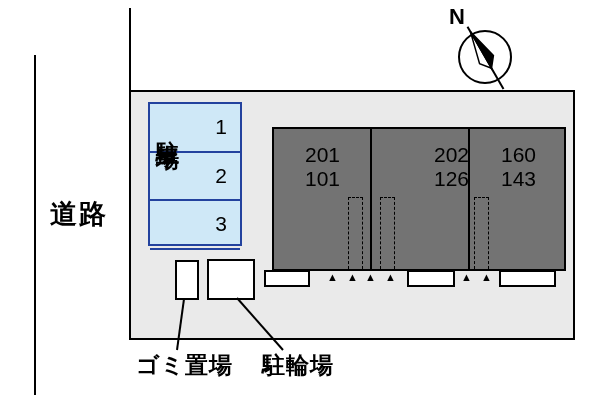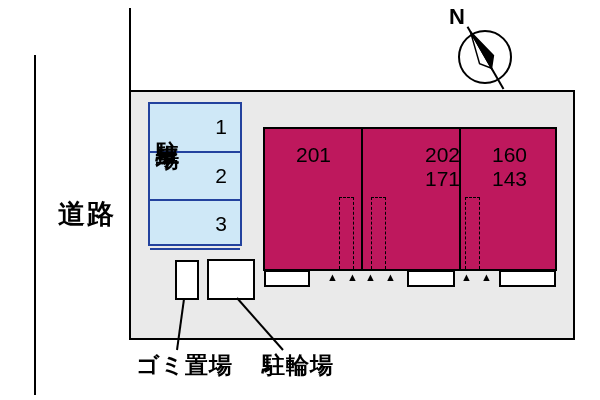--- a/index.html
+++ b/index.html
@@ -5,34 +5,34 @@
   html,body{margin:0;padding:0;}
   body{
     width:600px;height:400px;background:#ffffff;
     font-family:"Liberation Sans","DejaVu Sans",sans-serif;
     color:#000;position:relative;overflow:hidden;
   }
   .abs{position:absolute;box-sizing:border-box;}
 
   
   .road-line{left:34px;top:55px;width:2px;height:340px;background:#000;}
-  .road-label{left:58px;top:196px;font-size:27px;font-weight:bold;letter-spacing:2px;text-align:center;}
+  .road-label{left:50px;top:196px;font-size:27px;font-weight:bold;letter-spacing:2px;text-align:center;}
 
   
   .site-upper-line{left:129px;top:8px;width:2px;height:84px;background:#000;}
   .site-area{left:129px;top:90px;width:446px;height:250px;background:#eaeaea;border:2px solid #000;}
 
   
   .parking{left:17px;top:10px;width:94px;height:144px;background:#cfe8f7;border:2px solid #23429e;}
   .parking-row{height:46.6px;border-bottom:2px solid #23429e;display:flex;align-items:center;justify-content:flex-end;padding-right:13px;font-size:21px;}
   .parking-row:last-child{border-bottom:none;}
   .parking-vlabel{position:absolute;left:5px;top:16px;writing-mode:vertical-rl;text-orientation:upright;font-size:23px;font-weight:bold;letter-spacing:4px;line-height:1;background:#cfe8f7;padding:2px 1px;}
 
   
-  .building{left:132px;top:35px;width:294px;height:144px;background:#be185d;border:2px solid #000;}
+  .building{left:141px;top:35px;width:294px;height:144px;background:#737373;border:2px solid #000;}
   .unit-divider{top:0;width:2px;height:100%;background:#000;}
   .unit-label{top:14px;width:97px;text-align:center;font-size:21px;line-height:1.12;}
   .dashed-box{top:68px;width:15px;height:72px;border:1.6px dashed #000;border-bottom:none;background:transparent;}
 
   
   .step{top:178px;height:17px;background:#fff;border:2px solid #000;}
   .arrows{top:179px;font-size:11px;letter-spacing:3px;white-space:nowrap;}
 
   
   .garbage-box{left:44px;top:168px;width:24px;height:40px;background:#fff;border:2px solid #000;}
@@ -69,24 +69,25 @@
       </div>
     <div class="parking-vlabel">駐車場</div>
   </div>
 
   <div class="abs building">
     <div class="abs unit-divider" style="left:96px;"></div>
     <div class="abs unit-divider" style="left:194px;"></div>
 
     <div class="abs unit-label" style="left:0;">
       <div>201</div>
+      <div>101</div>
     </div>
     <div class="abs unit-label" style="left:98px;text-align:right;">
       <div>202</div>
-      <div>171</div>
+      <div>126</div>
     </div>
     <div class="abs unit-label" style="left:196px;">
       <div>160</div>
       <div>143</div>
     </div>
 
     <div class="abs dashed-box" style="left:74px;"></div>
     <div class="abs dashed-box" style="left:106px;"></div>
     <div class="abs dashed-box" style="left:200px;"></div>
   </div>

